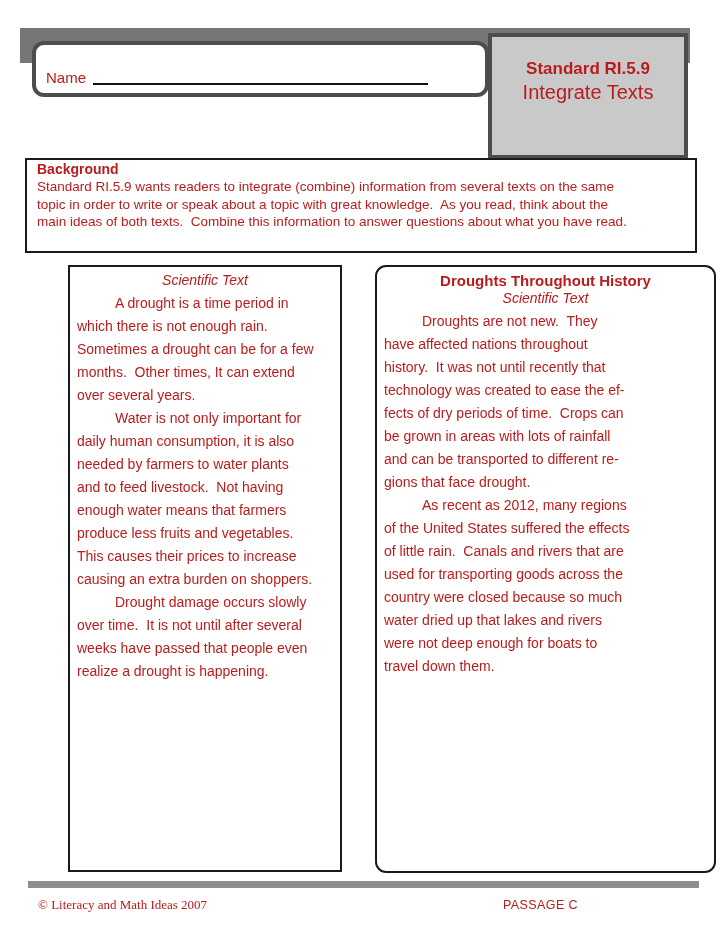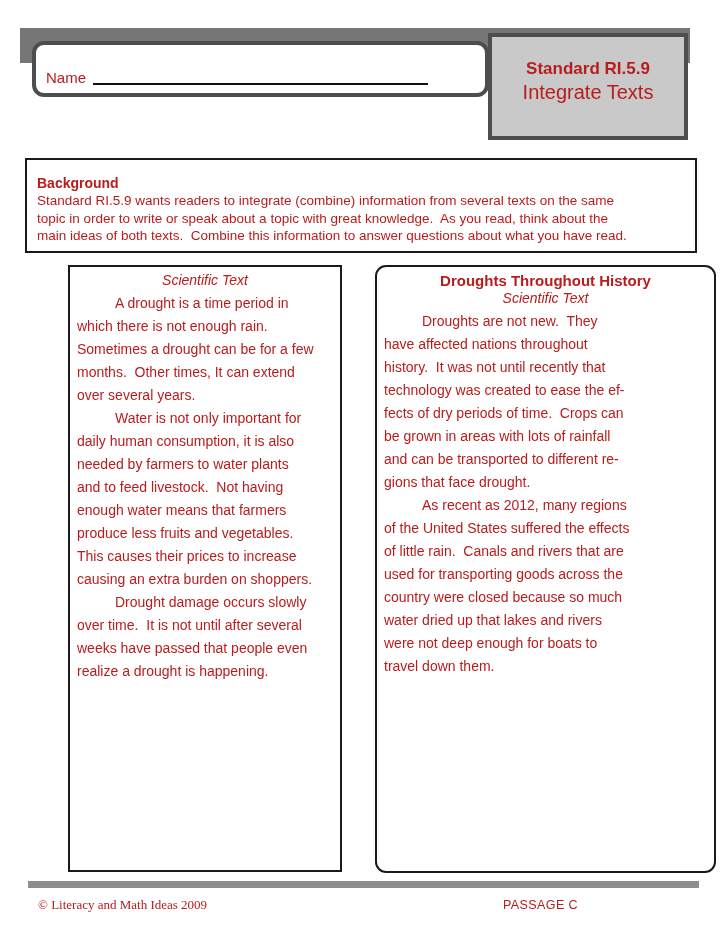--- a/index.html
+++ b/index.html
@@ -35,38 +35,38 @@
   .name-line {
     display: inline-block;
     width: 335px;
     height: 13px;
     border-bottom: 2px solid #111111;
     margin-left: 7px;
   }
   .standard-badge {
     position: absolute;
     left: 488px; top: 33px;
-    width: 200px; height: 107px;
+    width: 200px; height: 126px;
     box-sizing: border-box;
     background: #c9c9c9;
     border: 4px solid #4d4d4d;
     text-align: center;
     padding-top: 21px;
   }
   .standard-line1 { font-size: 17px; font-weight: bold; line-height: 22px; }
   .standard-line2 { font-size: 20px; font-weight: normal; line-height: 24px; }
   
   .background-box {
     position: absolute;
     left: 25px; top: 158px;
     width: 672px; height: 95px;
     box-sizing: border-box;
     border: 2px solid #1a1a1a;
     background: #ffffff;
-    padding: 14px 10px;
+    padding: 0 10px;
   }
   .bg-title { font-weight: bold; font-size: 14px; line-height: 18px; }
   .bg-body { font-size: 13.5px; line-height: 17.6px; white-space: pre-wrap; }
   
   .passage {
     position: absolute;
     box-sizing: border-box;
     border: 2px solid #1a1a1a;
     background: #ffffff;
     padding: 5px 7px;
@@ -162,16 +162,16 @@
 of the United States suffered the effects
 of little rain.  Canals and rivers that are
 used for transporting goods across the
 country were closed because so much
 water dried up that lakes and rivers
 were not deep enough for boats to
 travel down them.</p>
   </div>
 
   <div class="footer-bar"></div>
-  <div class="copyright">© Literacy and Math Ideas 2009</div>
+  <div class="copyright">© Literacy and Math Ideas 2007</div>
   <div class="passage-label">PASSAGE C</div>
 
 </div>
 
 </body></html>

